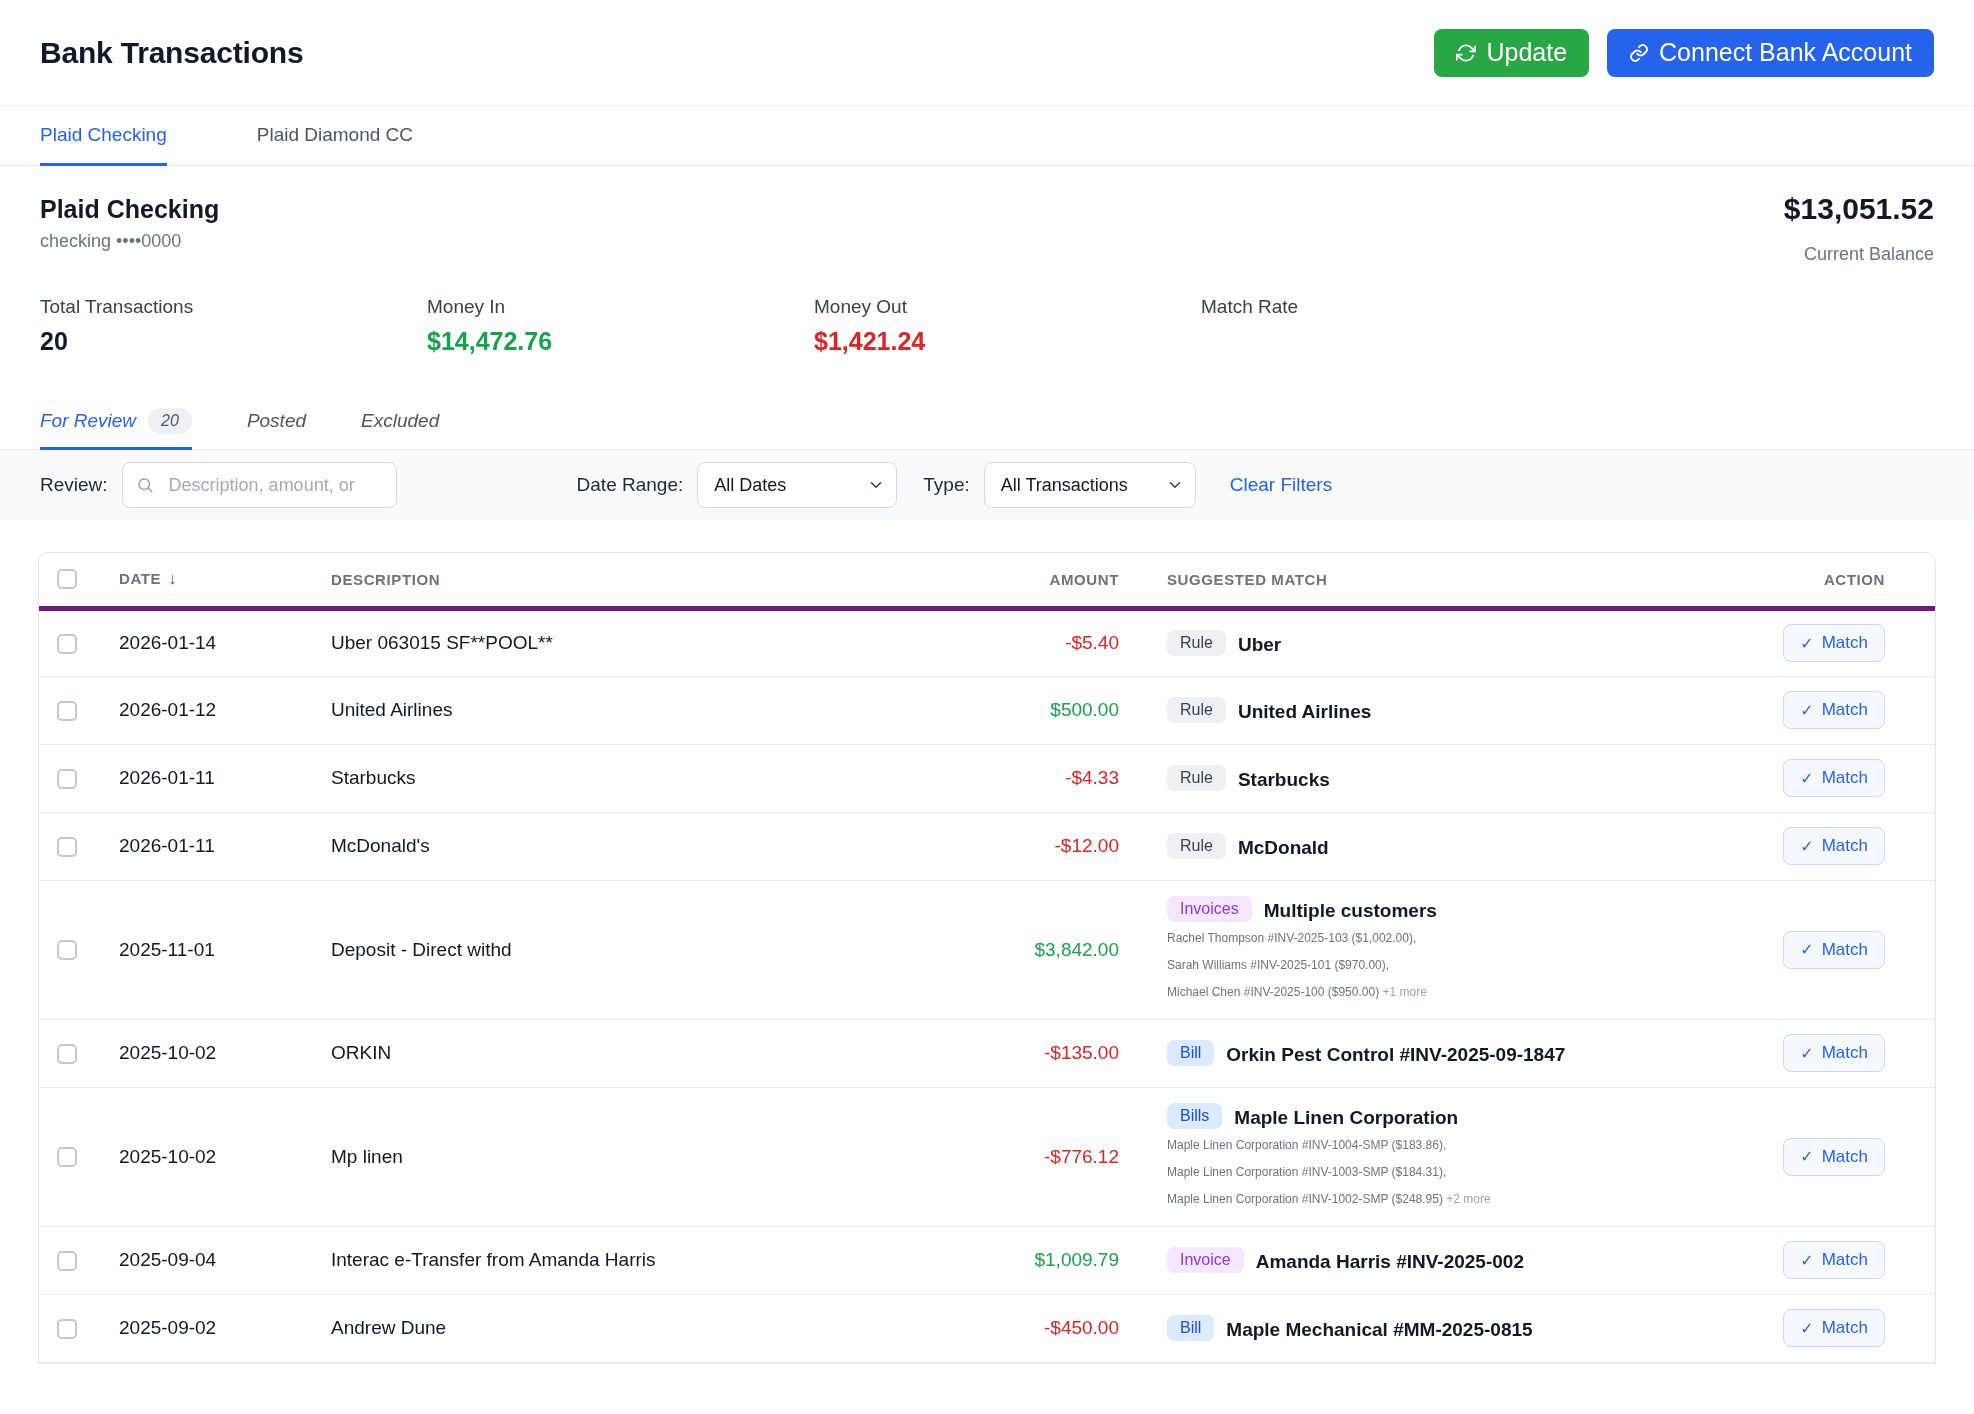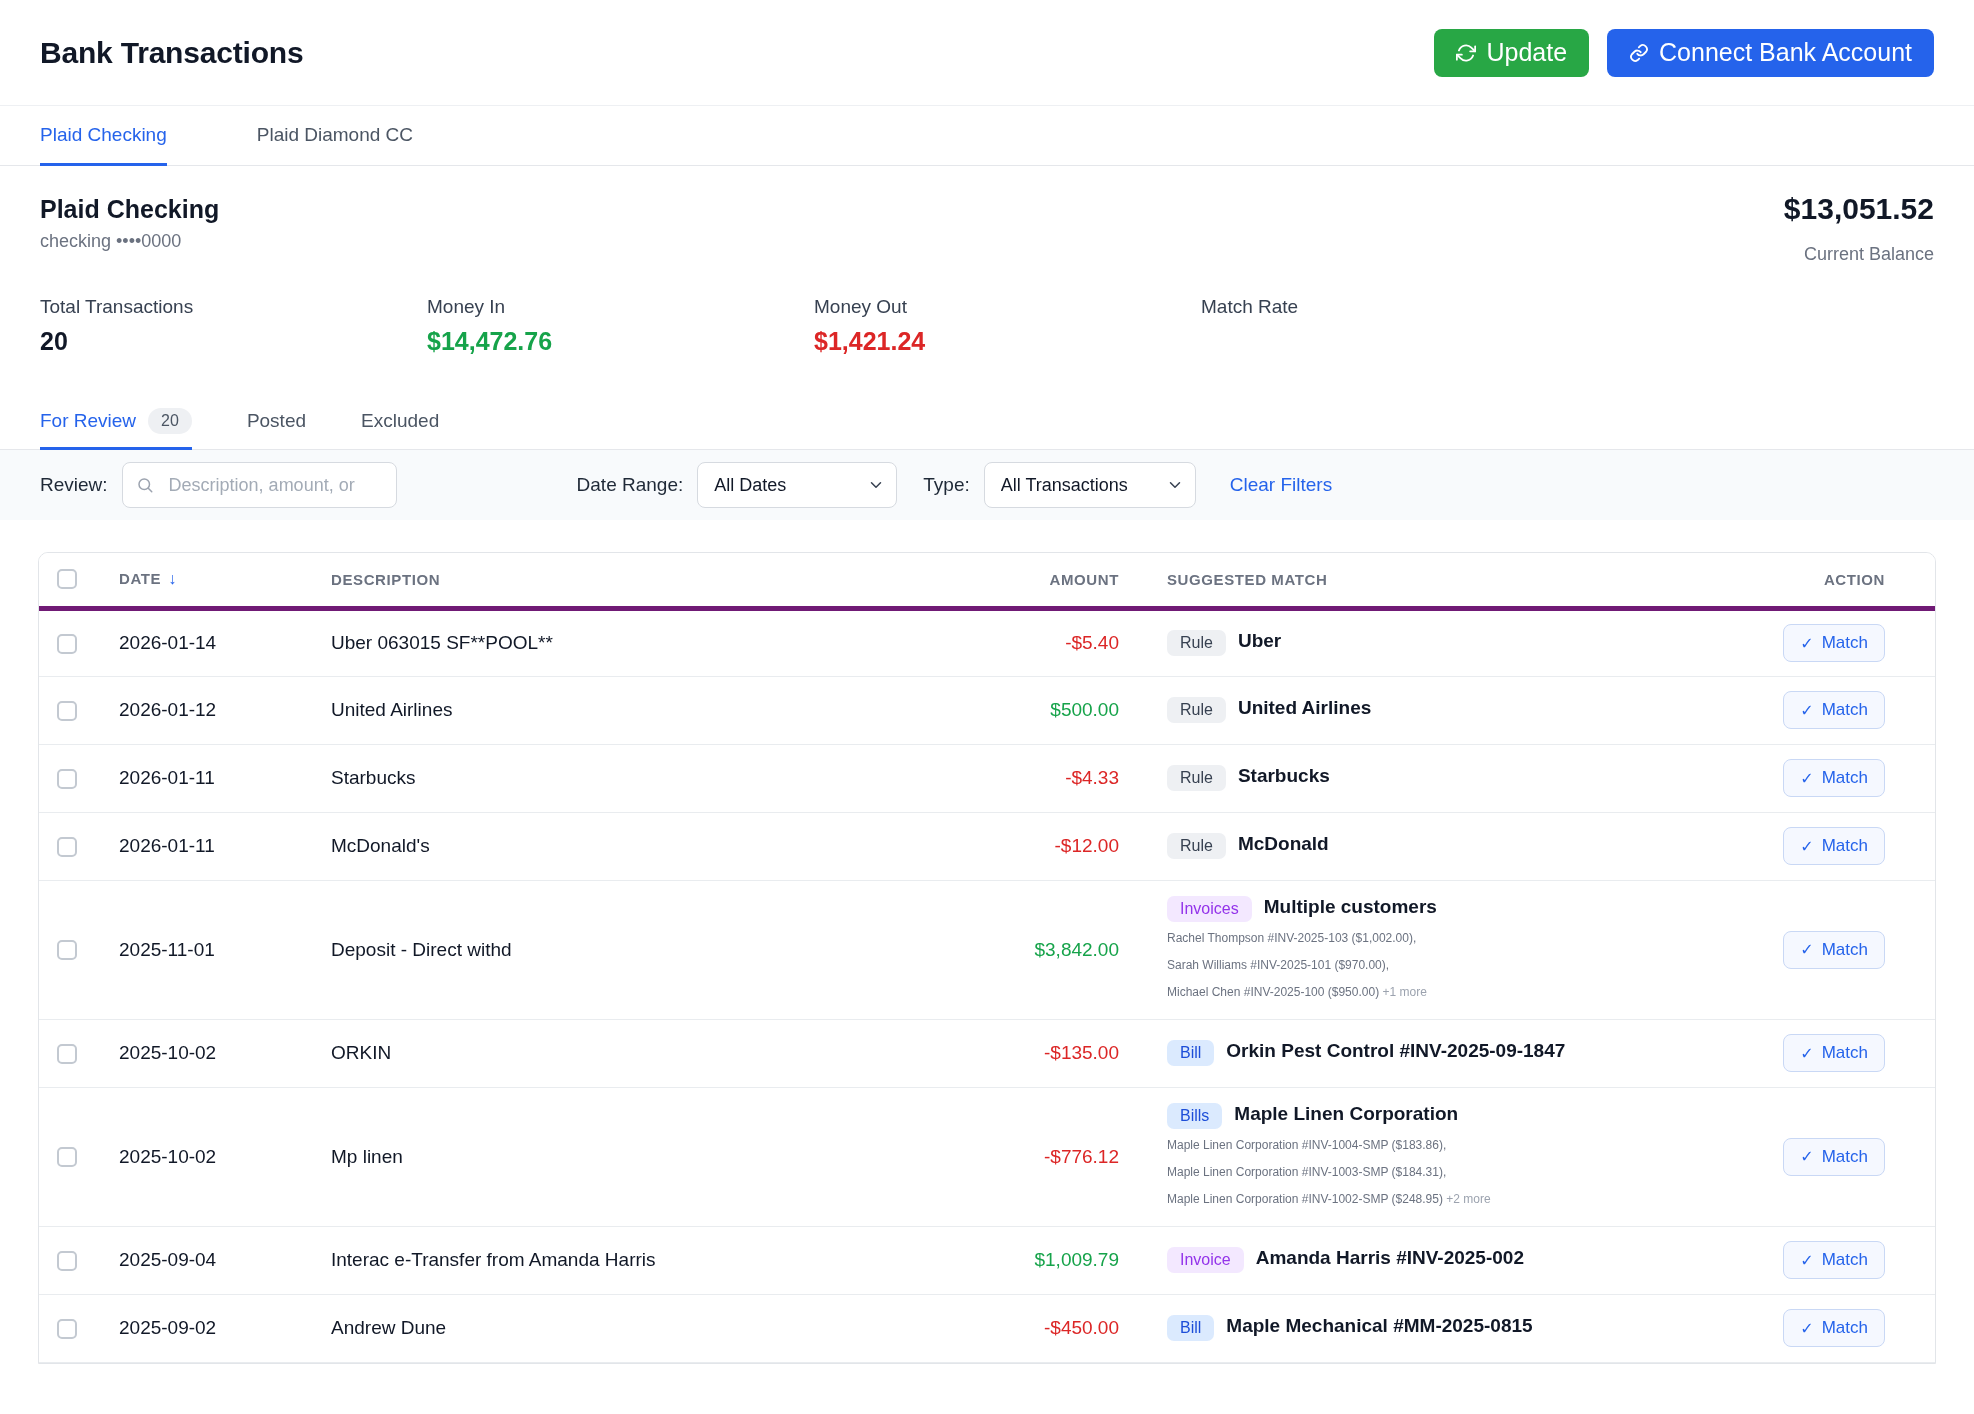--- a/index.html
+++ b/index.html
@@ -40,21 +40,21 @@
   .stats { display:flex; margin-top:30px; }
   .stat { width:387px; }
   .stat-label { font-size:19px; line-height:23px; color:#374151; }
   .stat-value { margin-top:8px; font-size:25px; line-height:30px; font-weight:700; color:#111827; }
   .stat-value.green { color:#16a34a; }
   .stat-value.red { color:#dc2626; }
   .stat-value.blue { color:#2563eb; }
 
   
   .filter-tabs { display:flex; gap:55px; padding:0 40px; height:56px;
-    border-bottom:1px solid #e5e7eb; }
+    border-bottom:1px solid #e5e7eb;font-style:italic; }
   .ftab { display:flex; align-items:center; gap:12px; font-size:19px; font-weight:500;
     color:#4b5563; border-bottom:3px solid transparent; margin-bottom:-1px; cursor:pointer; }
   .ftab.active { color:#2563eb; border-bottom-color:#2563eb; }
   .ftab-badge { background:#eef0f3; color:#4b5563; font-size:16px; font-weight:500;
     padding:4px 13px; border-radius:999px; }
 
   
   .filter-bar { display:flex; align-items:center; height:70px; padding:0 40px;
     background:#f8fafc; }
   .fb-label { font-size:19px; color:#1f2937; font-weight:500; margin-right:14px; white-space:nowrap; }
@@ -91,21 +91,21 @@
   td.cell-check { padding-left:18px; }
   td.cell-amount { text-align:right; padding-right:6px; font-weight:500; }
   td.cell-amount.neg { color:#dc2626; }
   td.cell-amount.pos { color:#16a34a; }
   td.cell-match { padding-left:42px; }
   td.cell-action { text-align:right; padding-right:50px; }
 
   .checkbox { display:inline-block; width:20px; height:20px; background:#fff;
     border:2px solid #c3c9d1; border-radius:5px; cursor:pointer; vertical-align:middle; }
 
-  .match-line { display:flex; align-items:flex-start; gap:12px; }
+  .match-line { display:flex; align-items:flex-end; gap:12px; }
   .badge { font-size:16px; font-weight:500; padding:4px 13px; border-radius:7px; white-space:nowrap; }
   .badge-rule { background:#eef0f3; color:#374151; }
   .badge-invoice { background:#f3e8ff; color:#9333ea; }
   .badge-bill { background:#dbeafe; color:#1d4ed8; }
   .match-name { font-size:19px; font-weight:600; color:#111827; }
   .no-match { font-size:18px; color:#9ca3af; }
   .match-detail { margin-top:5px; font-size:12px; line-height:22px; color:#6b7280; }
   .more { color:#9ca3af; }
 
   .row-btn { display:inline-flex; align-items:center; gap:8px; height:38px;

